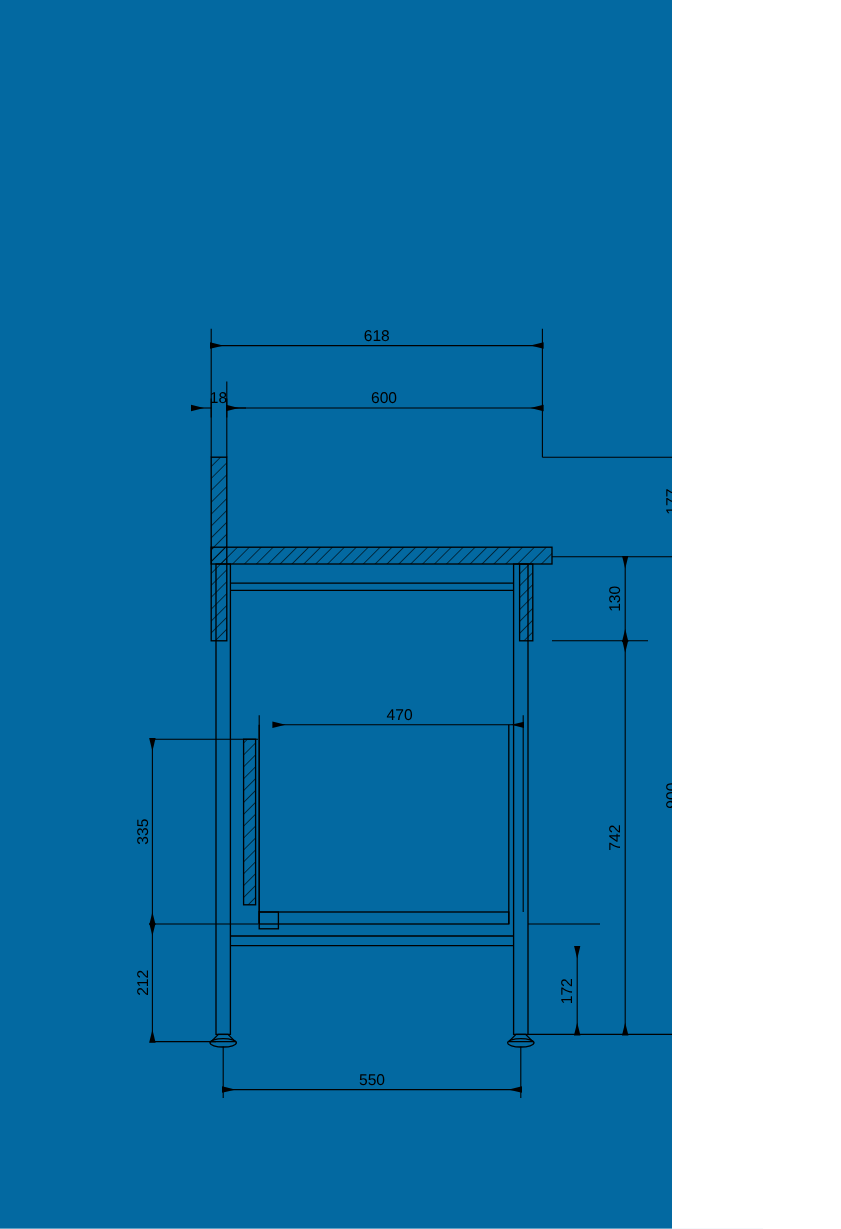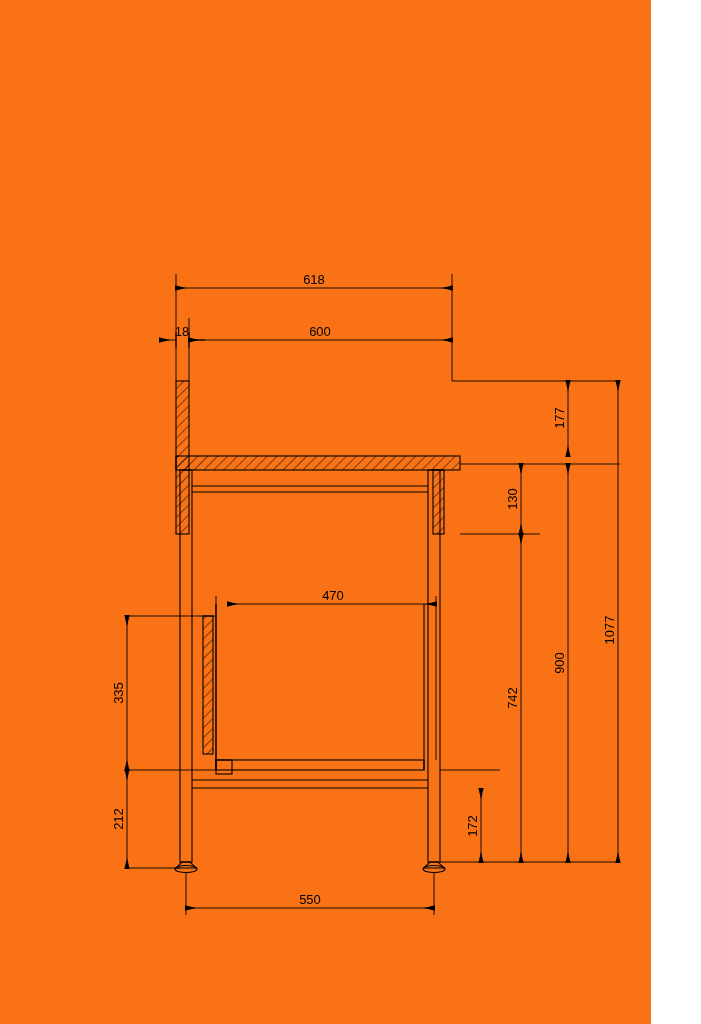--- a/index.html
+++ b/index.html
@@ -2,26 +2,25 @@
 <html><head>
 <meta charset="utf-8">
 <style>
   html, body {
     margin: 0;
     padding: 0;
     background: #ffffff;
   }
   #sheet {
     position: relative;
-    width: 626px;
+    width: 560px;
     height: 1024px;
-    background: #f97316;
+    background: #0369a1;
     font-family: "Liberation Sans", sans-serif;
     overflow: hidden;
-    padding-left: 25px;
   }
   #sheet svg {
     position: absolute;
     left: 0;
     top: 0;
     width: 701px;
     height: 1024px;
   }
   .dimtext {
     font-family: "Liberation Sans", sans-serif;

